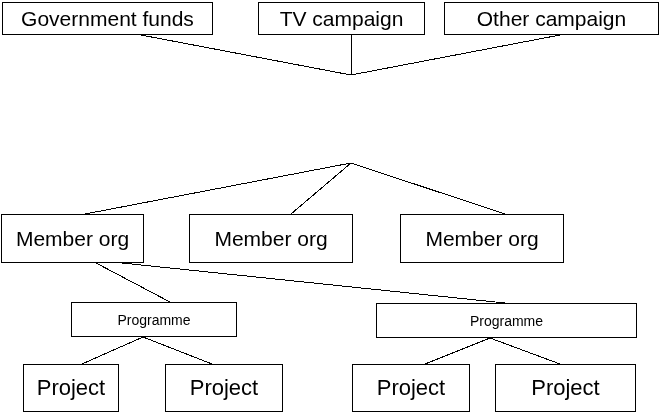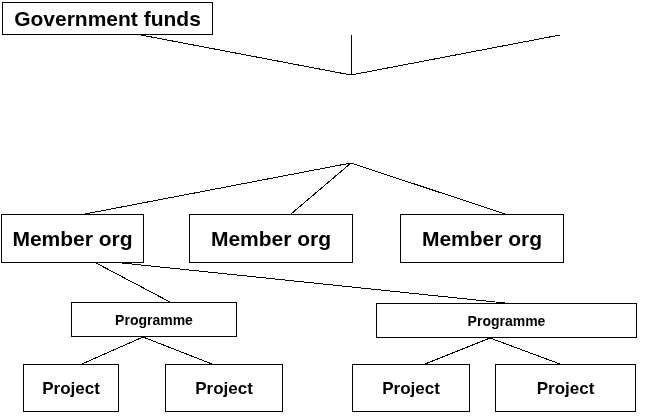--- a/index.html
+++ b/index.html
@@ -39,27 +39,26 @@
     display: flex;
     align-items: center;
     justify-content: center;
     color: #000000;
     line-height: 1;
     white-space: nowrap;
   }
   .node-label {
     display: block;
     color: #000000;
-    font-weight: bold;
   }
   .lvl-source  { font-size: 21px; }
   .lvl-umbrella{ font-size: 21px; }
   .lvl-member  { font-size: 21px; }
   .lvl-programme{ font-size: 14px; }
-  .lvl-project { font-size: 17px; text-align: center; }
+  .lvl-project { font-size: 22px; text-align: center; }
 </style>
 </head>
 <body>
 
 <div id="diagram-root">
 
   <svg id="connector-layer" width="661" height="416" viewBox="0 0 661 416" xmlns="http://www.w3.org/2000/svg">
       <line x1="141" y1="35" x2="351" y2="75" stroke="#000000" stroke-width="1" shape-rendering="crispEdges"></line>
       <line x1="351" y1="35" x2="351" y2="75" stroke="#000000" stroke-width="1" shape-rendering="crispEdges"></line>
       <line x1="560" y1="35" x2="351" y2="75" stroke="#000000" stroke-width="1" shape-rendering="crispEdges"></line>
@@ -70,20 +69,26 @@
       <line x1="122" y1="263" x2="505" y2="303" stroke="#000000" stroke-width="1" shape-rendering="crispEdges"></line>
       <line x1="143" y1="337" x2="82" y2="364" stroke="#000000" stroke-width="1" shape-rendering="crispEdges"></line>
       <line x1="143" y1="337" x2="212" y2="364" stroke="#000000" stroke-width="1" shape-rendering="crispEdges"></line>
       <line x1="490" y1="338" x2="425" y2="364" stroke="#000000" stroke-width="1" shape-rendering="crispEdges"></line>
       <line x1="490" y1="338" x2="560" y2="364" stroke="#000000" stroke-width="1" shape-rendering="crispEdges"></line>
     </svg>
 
   <div id="node-layer">
       <div class="node lvl-source" style="left: 2px; top: 2px; width: 211px; height: 33px; background: rgb(255, 255, 255); border-color: rgb(0, 0, 0);">
         <span class="node-label" style="color: rgb(0, 0, 0);">Government funds</span>
+      </div>
+      <div class="node lvl-source" style="left: 258px; top: 2px; width: 167px; height: 33px; background: rgb(255, 255, 255); border-color: rgb(0, 0, 0);">
+        <span class="node-label" style="color: rgb(0, 0, 0);">TV campaign</span>
+      </div>
+      <div class="node lvl-source" style="left: 444px; top: 2px; width: 215px; height: 33px; background: rgb(255, 255, 255); border-color: rgb(0, 0, 0);">
+        <span class="node-label" style="color: rgb(0, 0, 0);">Other campaign</span>
       </div>
       <div class="node lvl-member" style="left: 1px; top: 214px; width: 143px; height: 49px; background: rgb(255, 255, 255); border-color: rgb(0, 0, 0);">
         <span class="node-label" style="color: rgb(0, 0, 0);">Member org</span>
       </div>
       <div class="node lvl-member" style="left: 189px; top: 214px; width: 164px; height: 49px; background: rgb(255, 255, 255); border-color: rgb(0, 0, 0);">
         <span class="node-label" style="color: rgb(0, 0, 0);">Member org</span>
       </div>
       <div class="node lvl-member" style="left: 400px; top: 214px; width: 164px; height: 49px; background: rgb(255, 255, 255); border-color: rgb(0, 0, 0);">
         <span class="node-label" style="color: rgb(0, 0, 0);">Member org</span>
       </div>

